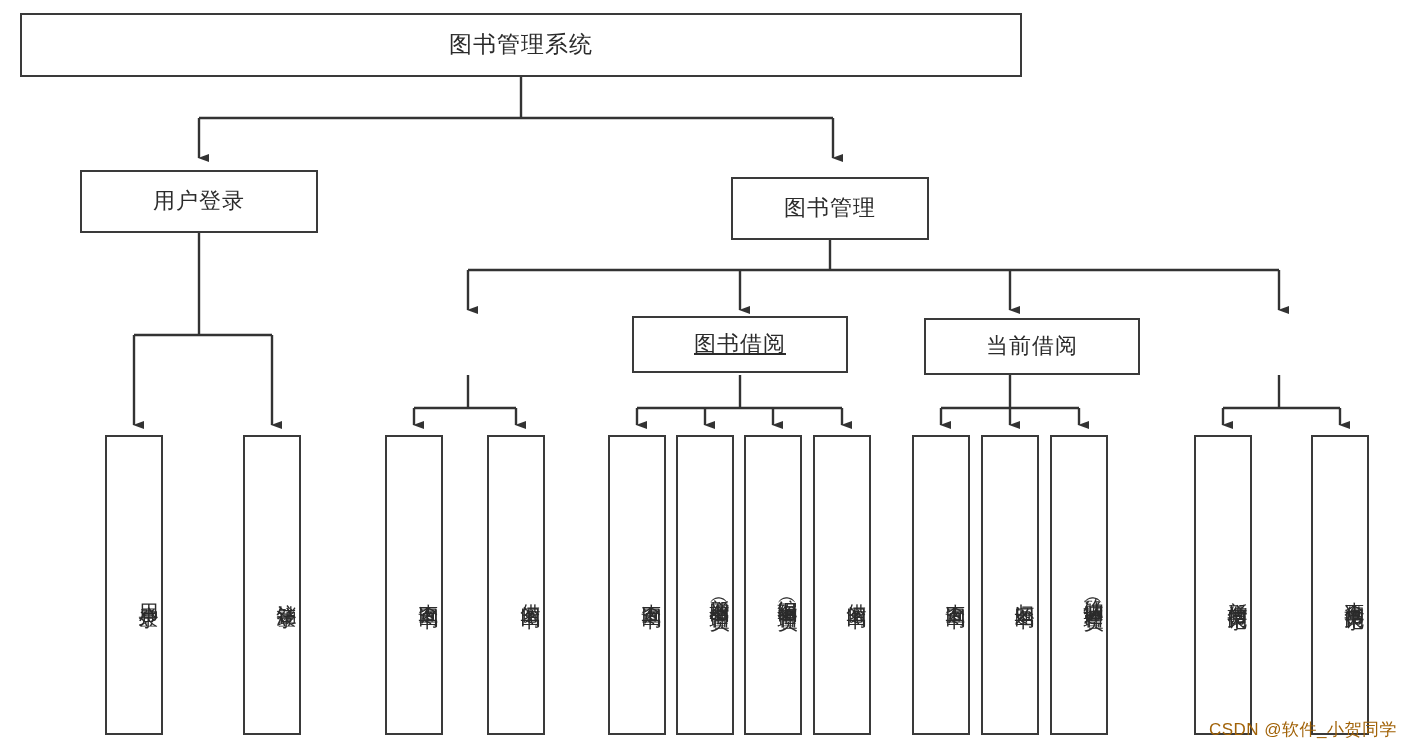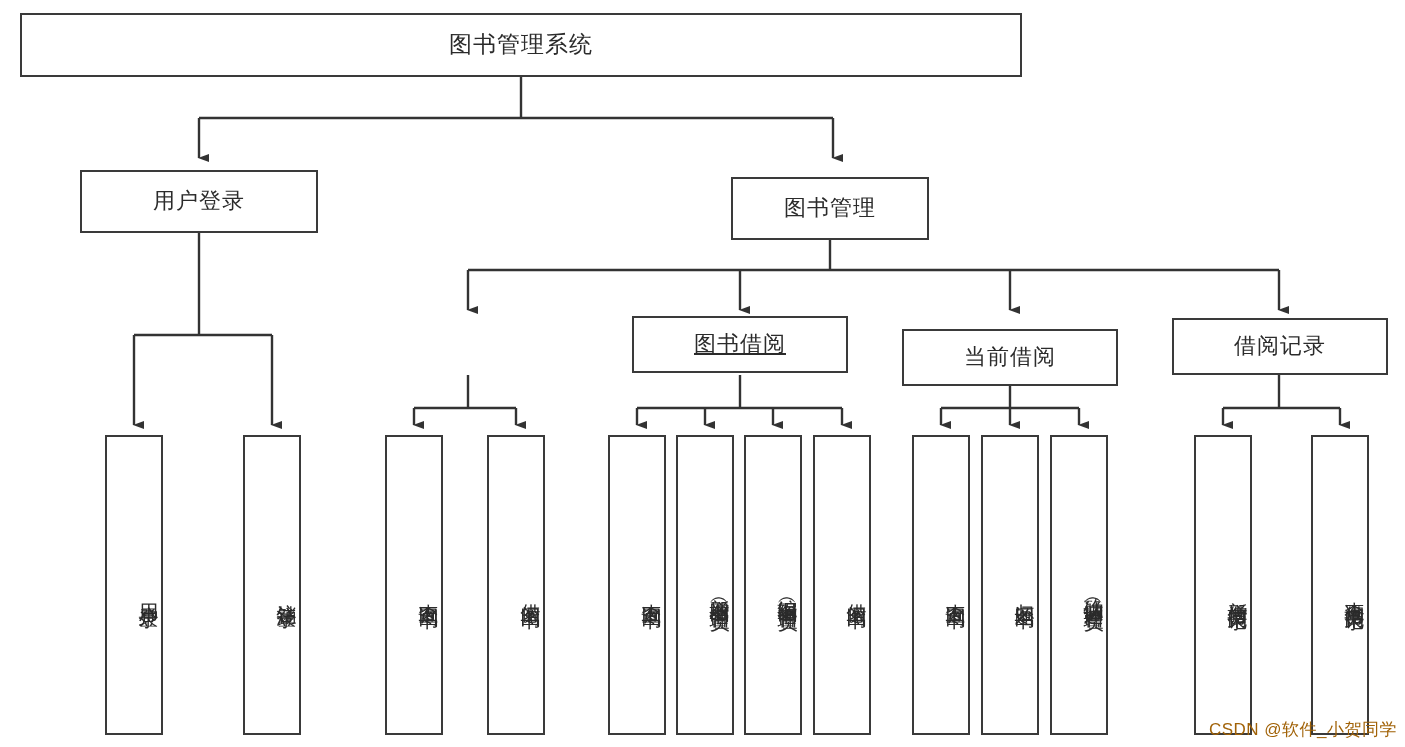--- a/index.html
+++ b/index.html
@@ -119,22 +119,21 @@
       <path d="M 1340,408 L 1340,425" marker-end="url(#arrow)"></path>
     </g>
   </svg>
 
   <div class="node horiz root" style="left:20px; top:13px; width:1002px; height:64px;text-align:right;">图书管理系统</div>
 
   <div class="node horiz" style="left:80px; top:170px; width:238px; height:63px;">用户登录</div>
   <div class="node horiz" style="left:711px; top:177px; width:198px; height:63px;margin-left:20px;">图书管理</div>
 
   <div class="node horiz" style="left:632px; top:316px; width:216px; height:57px;text-decoration:underline;">图书借阅</div>
-  <div class="node horiz" style="left:902px; top:318px; width:216px; height:57px;margin-top:11px;">当前借阅</div>
-  <div class="node horiz" style="left:1172px; top:318px; width:216px; height:57px;">借阅记录</div>
+  <div class="node horiz" style="left:924px; top:318px; width:216px; height:57px;">当前借阅</div>
 
   <div class="node vert" style="left:105px; top:435px; width:58px; height:300px;">用户登录</div>
   <div class="node vert" style="left:243px; top:435px; width:58px; height:300px;">注销登录</div>
 
   <div class="node vert" style="left:385px; top:435px; width:58px; height:300px;">查询图书</div>
   <div class="node vert" style="left:487px; top:435px; width:58px; height:300px;">借阅图书</div>
 
   <div class="node vert" style="left:608px; top:435px; width:58px; height:300px;">查询图书</div>
   <div class="node vert" style="left:676px; top:435px; width:58px; height:300px;">新增图书（管理员）</div>
   <div class="node vert" style="left:744px; top:435px; width:58px; height:300px;">编辑图书（管理员）</div>

